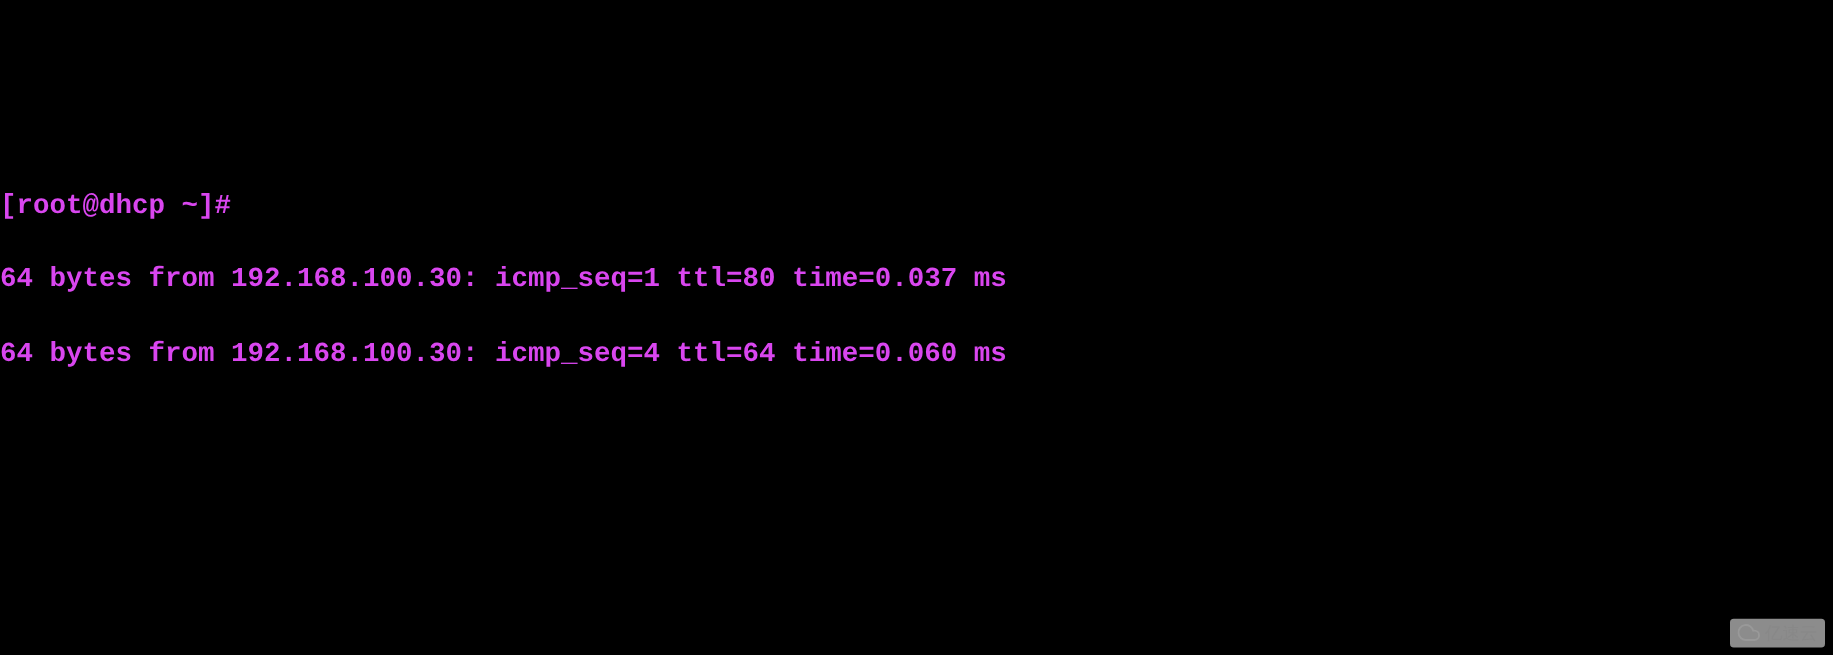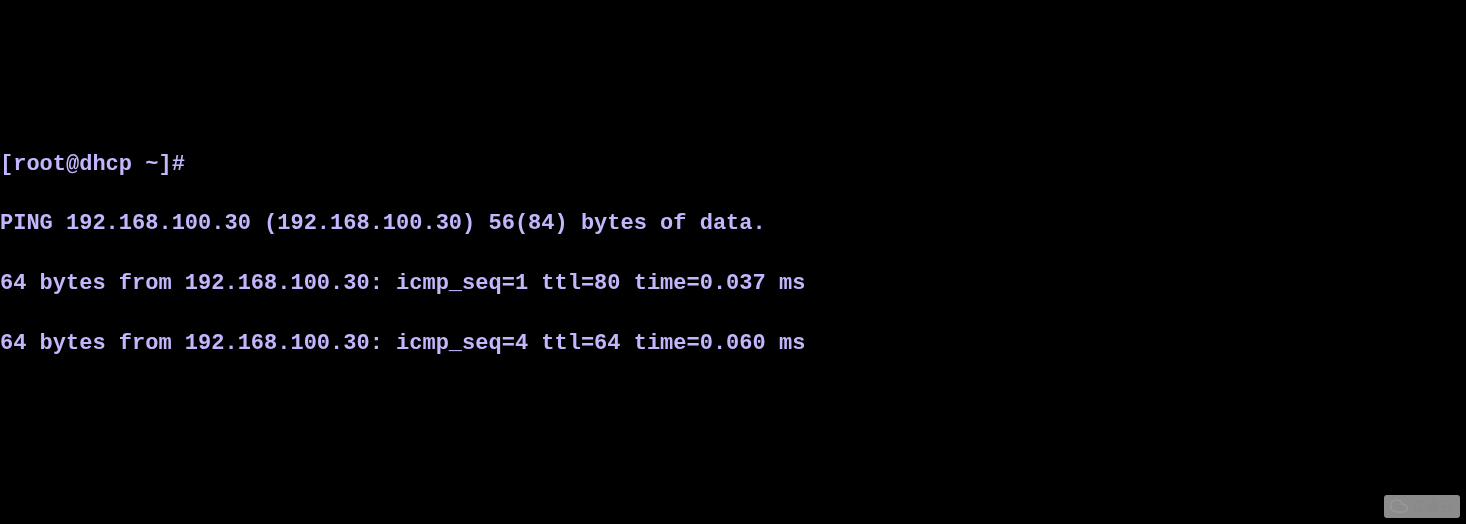--- a/index.html
+++ b/index.html
@@ -13,21 +13,21 @@
       width: 1466px;
       height: 524px;
       position: relative;
       white-space: pre;
       overflow: hidden;
     }
     .term {
       padding: 0;
     }
     .line { display: block; }
-    .yellow { color: #c4b5fd; }
+    .yellow { color: #d946ef; }
     .white { color: #ffffff; }
     .box-red {
       border: 2px solid #ff0000;
       padding: 0 3px;
       display: inline-block;
     }
     .ann {
       color: #e60000;
       font-weight: normal;
       font-family: "Microsoft YaHei", "SimSun", sans-serif;
@@ -56,21 +56,20 @@
     }
     .watermark svg { width: 18px; height: 18px; }
   </style>
 </head>
 <body>
 
 
 
 <div class="term">
 <span class="line"><span class="yellow">[root@dhcp ~]#</span></span>
-<span class="line yellow">PING 192.168.100.30 (192.168.100.30) 56(84) bytes of data.</span>
 <span class="line yellow">64 bytes from 192.168.100.30: icmp_seq=1 ttl=80 time=0.037 ms</span>
 <span class="line yellow">64 bytes from 192.168.100.30: icmp_seq=4 ttl=64 time=0.060 ms</span>
 
 
 
 
 
 
 
 

